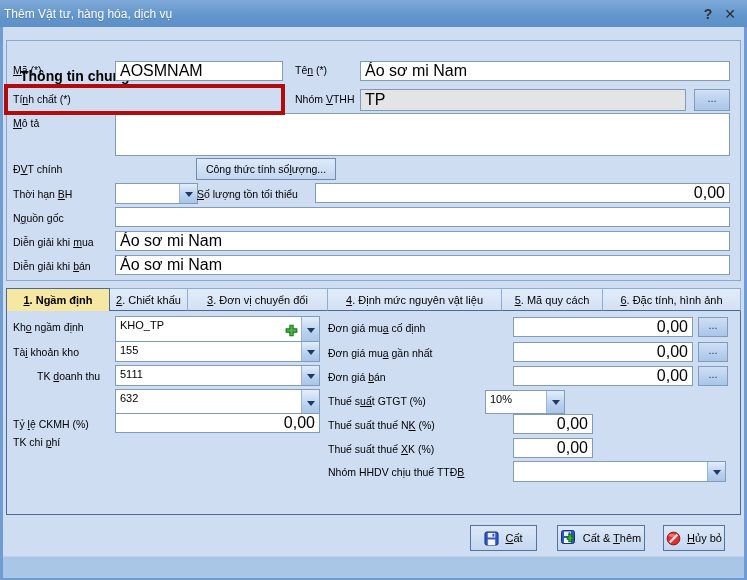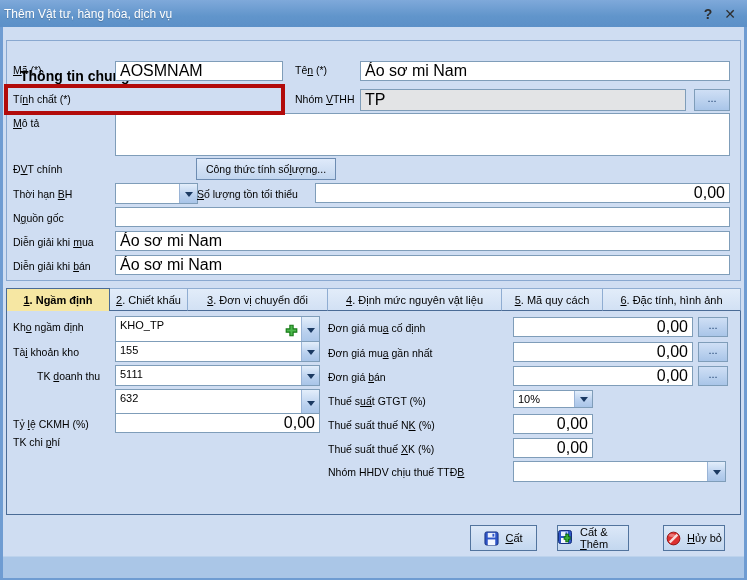--- a/index.html
+++ b/index.html
@@ -155,21 +155,21 @@
 
   <span class="lbl" style="left:328px;top:347px;">Đơn giá mu<u>a</u> gần nhất</span>
   <input class="tb num" style="left: 513px; top: 342px; width: 180px; height: 20px;" value="0,00">
   <div class="browse" style="left:698px;top:342px;width:30px;height:20px;">...</div>
 
   <span class="lbl" style="left:328px;top:371px;">Đơn giá <u>b</u>án</span>
   <input class="tb num" style="left: 513px; top: 366px; width: 180px; height: 20px;" value="0,00">
   <div class="browse" style="left:698px;top:366px;width:30px;height:20px;">...</div>
 
   <span class="lbl" style="left:328px;top:395px;">Thuế s<u>uấ</u>t GTGT (%)</span>
-  <div class="combo" style="left:513px;top:390px;width:80px;height:18px;justify-content:center;">
+  <div class="combo" style="left:485px;top:390px;width:80px;height:24px;justify-content:center;">
     <span class="val">10%</span>
     <span class="dd">
         <span class="arrow"></span>
       </span>
   </div>
 
   <span class="lbl" style="left:328px;top:419px;">Thuế suất thuế N<u>K</u> (%)</span>
   <input class="tb num" style="left: 513px; top: 414px; width: 80px; height: 20px;" value="0,00">
 
   <span class="lbl" style="left:328px;top:443px;">Thuế suất thuế <u>X</u>K (%)</span>
@@ -188,21 +188,21 @@
       <svg width="15" height="15" viewBox="0 0 16 16">
         <rect x="1" y="1" width="14" height="14" rx="2" fill="#2e55c8" stroke="#16307e"></rect>
         <rect x="4" y="2" width="8" height="5" fill="#e9effc"></rect>
         <rect x="9" y="3" width="2" height="3" fill="#2e55c8"></rect>
         <rect x="4" y="9" width="8" height="6" fill="#f4f7ff"></rect>
       </svg>
     </span>
     <span><u>C</u>ất</span>
   </div>
 
-  <div class="footbtn" style="left:557px;width:72px;">
+  <div class="footbtn" style="left:557px;width:88px;">
     <span>
       <svg width="16" height="16" viewBox="0 0 16 16">
         <rect x="0.5" y="0.5" width="13" height="13" rx="2" fill="#2e55c8" stroke="#16307e"></rect>
         <rect x="3" y="1.5" width="7" height="4.5" fill="#e9effc"></rect>
         <rect x="7.5" y="2.3" width="1.8" height="2.7" fill="#2e55c8"></rect>
         <rect x="3" y="8" width="7" height="5" fill="#f4f7ff"></rect>
         <path d="M11 7.5h3v3h2v3h-2v3h-3v-3H9v-3h2z" transform="translate(-1.5 -2.2) scale(0.85)" fill="#3fb43f" stroke="#0f6e0f" stroke-width="1.2"></path>
       </svg>
     </span>
     <span>Cất &amp; <u>T</u>hêm</span>

